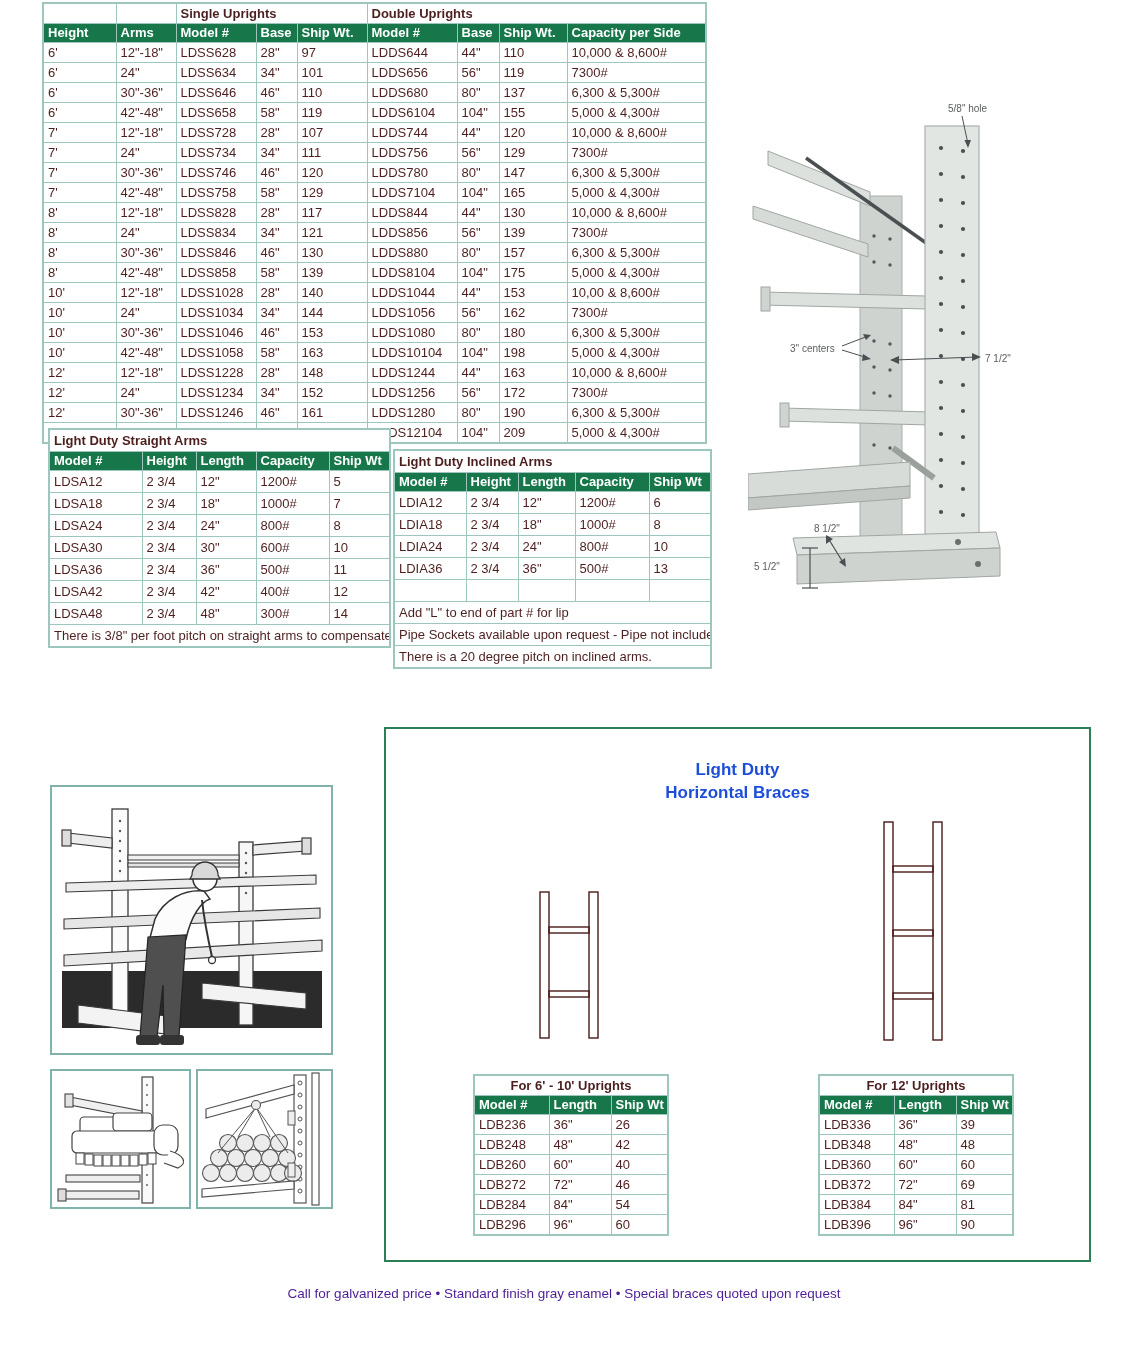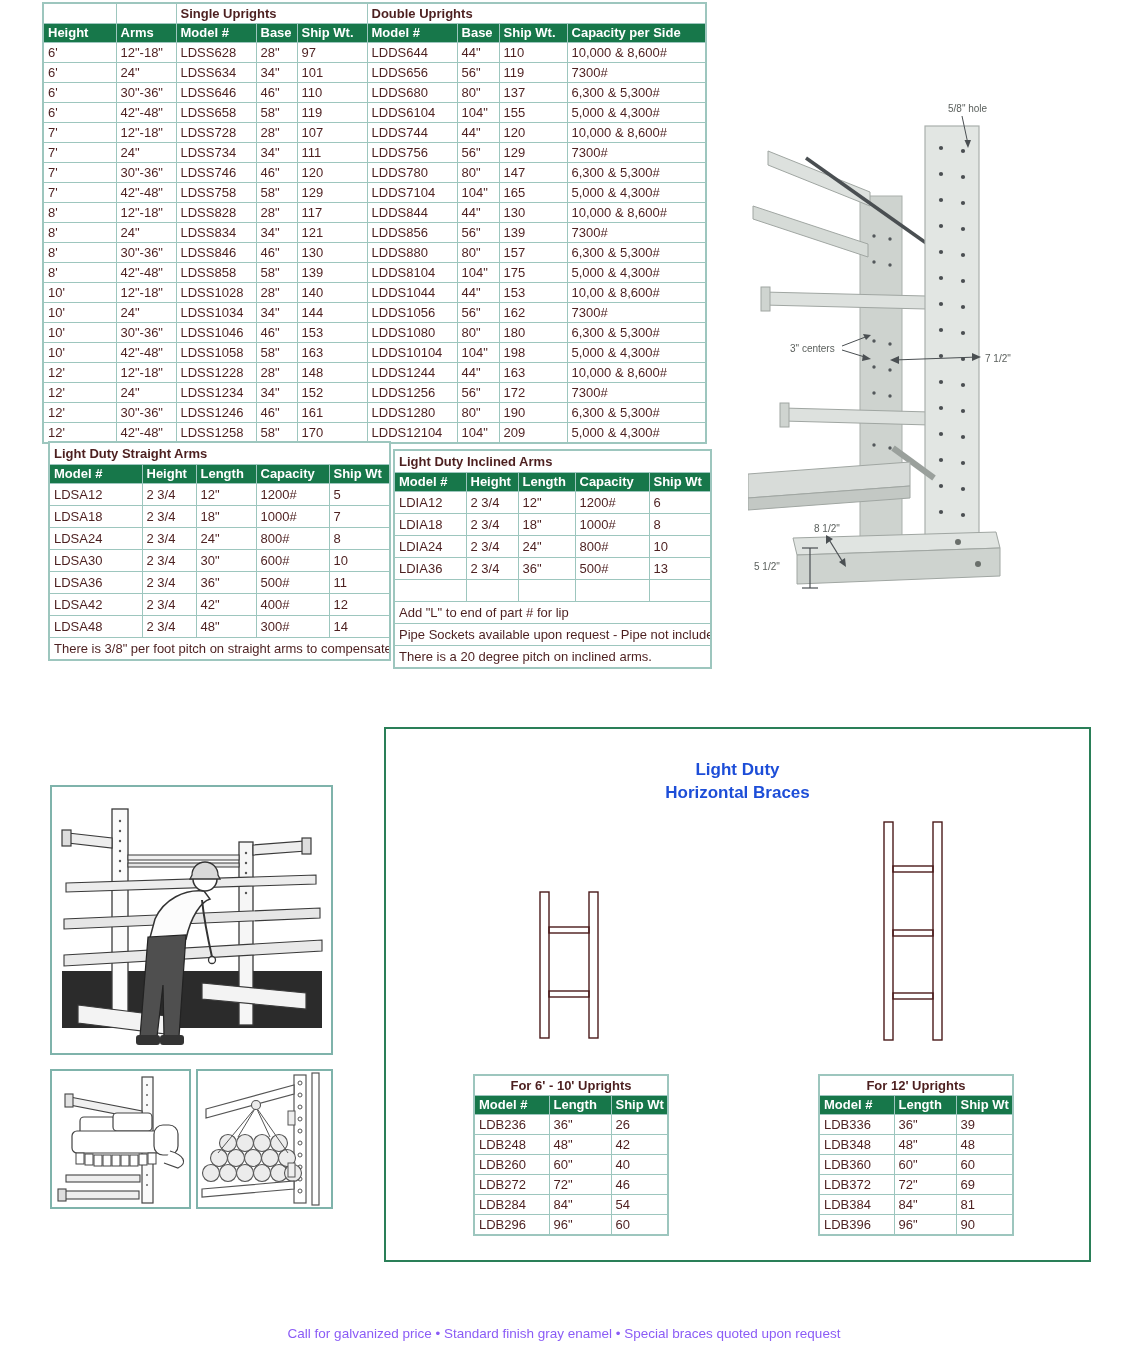--- a/index.html
+++ b/index.html
@@ -17,21 +17,21 @@
   table.tbl th.green, table.tbl tr.green-row th {
     background:#17774a; color:#ffffff; font-weight:bold;
   }
   td.title-cell { color:#1d1d1d; font-weight:bold; background:#fff; }
   td.note { white-space:normal; line-height:15px; padding:2px 4px; }
   tr.empty-row td { height:18px; }
 
   #uprights-table { left:42px; top:2px; width:663px; }
   #uprights-table td { height:17px; }
 
-  #straight-arms-table { left:48px; top:441px; width:341px; }
+  #straight-arms-table { left:48px; top:428px; width:341px; }
   #straight-arms-table td { height:19px; }
   #inclined-arms-table { left:393px; top:449px; width:317px; }
   #inclined-arms-table td { height:19px;margin-top:15px; }
 
   
   #upright-drawing { position:absolute; left:748px; top:96px; width:377px; height:502px; }
   #upright-drawing text { font-family:"Liberation Sans", sans-serif; font-size:10px; fill:#5b605d; }
 
   
   .illus-box { position:absolute; border:2px solid #7fb3ab; background:#fff; box-sizing:border-box; }
@@ -48,21 +48,21 @@
   .ladder { position:absolute; }
   #ladder-small { left:150px; top:161px; }
   #ladder-large { left:494px; top:91px; }
   .brace-tbl { position:absolute; width:194px; }
   #brace-table-small { left:87px;  top:345px; }
   #brace-table-large { left:432px; top:345px; }
   .brace-tbl td { height:17px; }
   .brace-tbl td.title-cell { text-align:center;border-radius:8px; }
 
   #footer-line { position:absolute; left:0; top:1286px; width:1128px; text-align:center;
-                 font-size:13.5px; color:#8b5cf6;margin-top:40px; }
+                 font-size:13.5px; color:#4c1d95; }
 </style>
 </head>
 <body>
 
 <div id="page">
 
   <table class="tbl" id="uprights-table">
     <colgroup>
       <col style="width:73px">
         <col style="width:60px">

